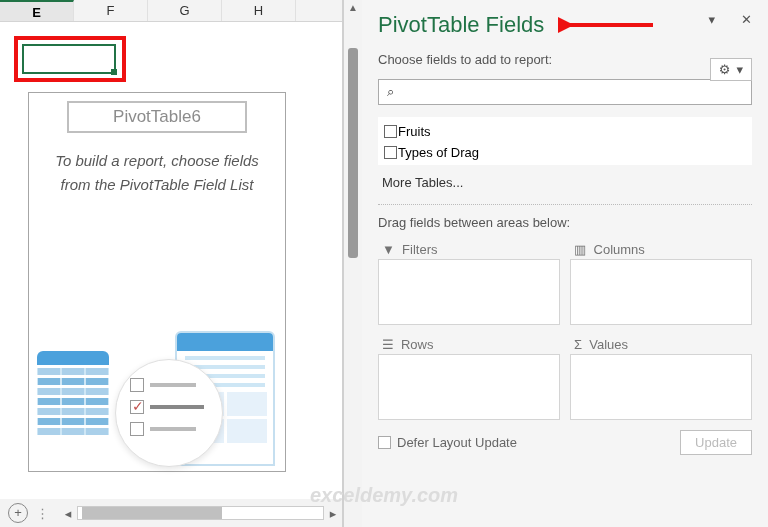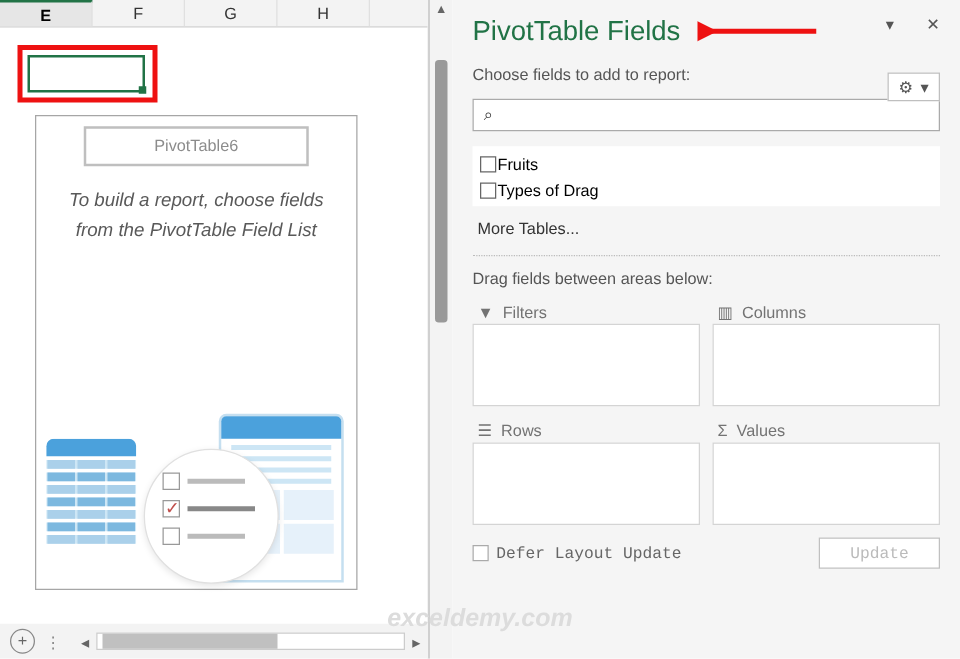--- a/index.html
+++ b/index.html
@@ -6,21 +6,21 @@
 body { font-family: "Segoe UI", sans-serif; font-size: 13px; background: #fff; width: 768px; height: 527px; overflow: hidden; position: relative; }
 .root { display: flex; width: 100%; height: 100%; }
 .left-pane { width: 342px; height: 100%; position: relative; background: #fff; }
 .col-headers { display: flex; height: 22px; background: #f3f3f3; border-bottom: 1px solid #d4d4d4; }
 .col-header { flex: 0 0 74px; text-align: center; line-height: 22px; border-right: 1px solid #e0e0e0; color: #333; font-size: 13px; }
 .col-header.active { background: #e6e6e6; border-top: 2px solid #217346; color: #000; font-weight: 600; }
 .red-box { position: absolute; top: 36px; left: 14px; width: 112px; height: 46px; border: 4px solid #e11; }
 .active-cell { position: absolute; top: 44px; left: 22px; width: 94px; height: 30px; border: 2px solid #217346; background: #fff; }
 .active-cell:after { content: ""; position: absolute; right: -3px; bottom: -3px; width: 6px; height: 6px; background: #217346; }
 .pivot-frame { position: absolute; top: 92px; left: 28px; width: 258px; height: 380px; border: 1px solid #a6a6a6; padding-top: 8px; text-align: center; }
-.pivot-name { display: inline-block; width: 180px; border: 2px solid #bfbfbf; color: #8c8c8c; font-size: 13px; line-height: 28px; margin-bottom: 16px; }
+.pivot-name { display: inline-block; width: 180px; border: 2px solid #bfbfbf; color: #8c8c8c; font-size: 17px; line-height: 28px; margin-bottom: 16px; }
 .pivot-hint { color: #595959; font-size: 15px; line-height: 24px; padding: 0 22px; font-style: italic; }
 .hscroll { position: absolute; bottom: 0; left: 0; width: 100%; height: 28px; background: #f3f3f3; display: flex; align-items: center; }
 .plus-circle { width: 20px; height: 20px; border: 1px solid #888; border-radius: 50%; margin: 0 8px; text-align: center; line-height: 18px; color: #666; }
 .hdots { color: #888; margin-right: 10px; }
 .htrack { flex: 1; height: 14px; border: 1px solid #ccc; background: #fff; display: flex; align-items: center; }
 .hthumb { width: 140px; height: 12px; background: #c0c0c0; margin-left: 4px; }
 .harrow { width: 18px; text-align: center; color: #666; }
 .divider { width: 2px; background: #d0d0d0; }
 .vscroll-mid { width: 18px; background: #f3f3f3; position: relative; }
 .vscroll-mid .arrow-up { position: absolute; top: 2px; left: 4px; color: #666; font-size: 10px; }
@@ -41,24 +41,24 @@
 .field-list { background: #fff; padding: 4px 6px 2px 6px; }
 .field-item { display: flex; align-items: center; gap: 1px; padding: 3px 0; }
 .chk { width: 13px; height: 13px; border: 1px solid #666; background: #fff; }
 .more-tables { color: #333; margin: 10px 4px 14px 4px; }
 .dashed { border-top: 1px dotted #bbb; margin-bottom: 10px; }
 .drag-label { color: #555; margin-bottom: 10px; }
 .areas { display: grid; grid-template-columns: 1fr 1fr; grid-template-rows: 1fr 1fr; gap: 10px; height: 180px; }
 .area { display: flex; flex-direction: column; }
 .area-head { color: #737373; padding: 2px 4px; }
 .area-box { flex: 1; background: #fff; border: 1px solid #d4d4d4; }
-.rp-footer { display: flex; align-items: center; justify-content: space-between; margin-top: 10px; font-family: Liberation Mono, monospace; }
+.rp-footer { display: flex; align-items: center; justify-content: space-between; margin-top: 10px; }
 .defer { display: flex; align-items: center; gap: 6px; color: #666; }
 .defer .chk { border-color: #aaa; }
-.update-btn { border: 1px solid #c0c0c0; background: #fff; color: #bbb; padding: 4px 24px; }
+.update-btn { border: 1px solid #c0c0c0; background: #fff; color: #bbb; padding: 4px 14px; }
 .watermark { position: absolute; left: 50%; bottom: 20px; transform: translateX(-50%); color: #dcdcdc; font-size: 20px; font-style: italic; font-weight: 600; }
 
 .illus { position: absolute; bottom: 0; left: 0; width: 100%; height: 150px; }
 .tbl-blue { position: absolute; left: 8px; top: 30px; width: 72px; height: 92px; border-radius: 6px 6px 0 0; overflow: hidden; }
 .tbl-blue .thead { height: 14px; background: #4ba1dc; }
 .tbl-blue .row { height: 7px; background: #cde6f5; margin-top: 3px; display: flex; }
 .tbl-blue .row span { flex: 1; background: #aad0ea; margin: 0 1px; }
 .tbl-blue .row.dark span { background: #7cb8df; }
 .panel-blue { position: absolute; right: 10px; top: 10px; width: 100px; height: 135px; border-radius: 6px 6px 0 0; border: 2px solid #c5dff0; background: #fff; }
 .panel-blue .ph { height: 18px; background: #4ba1dc; border-radius: 4px 4px 0 0; }

